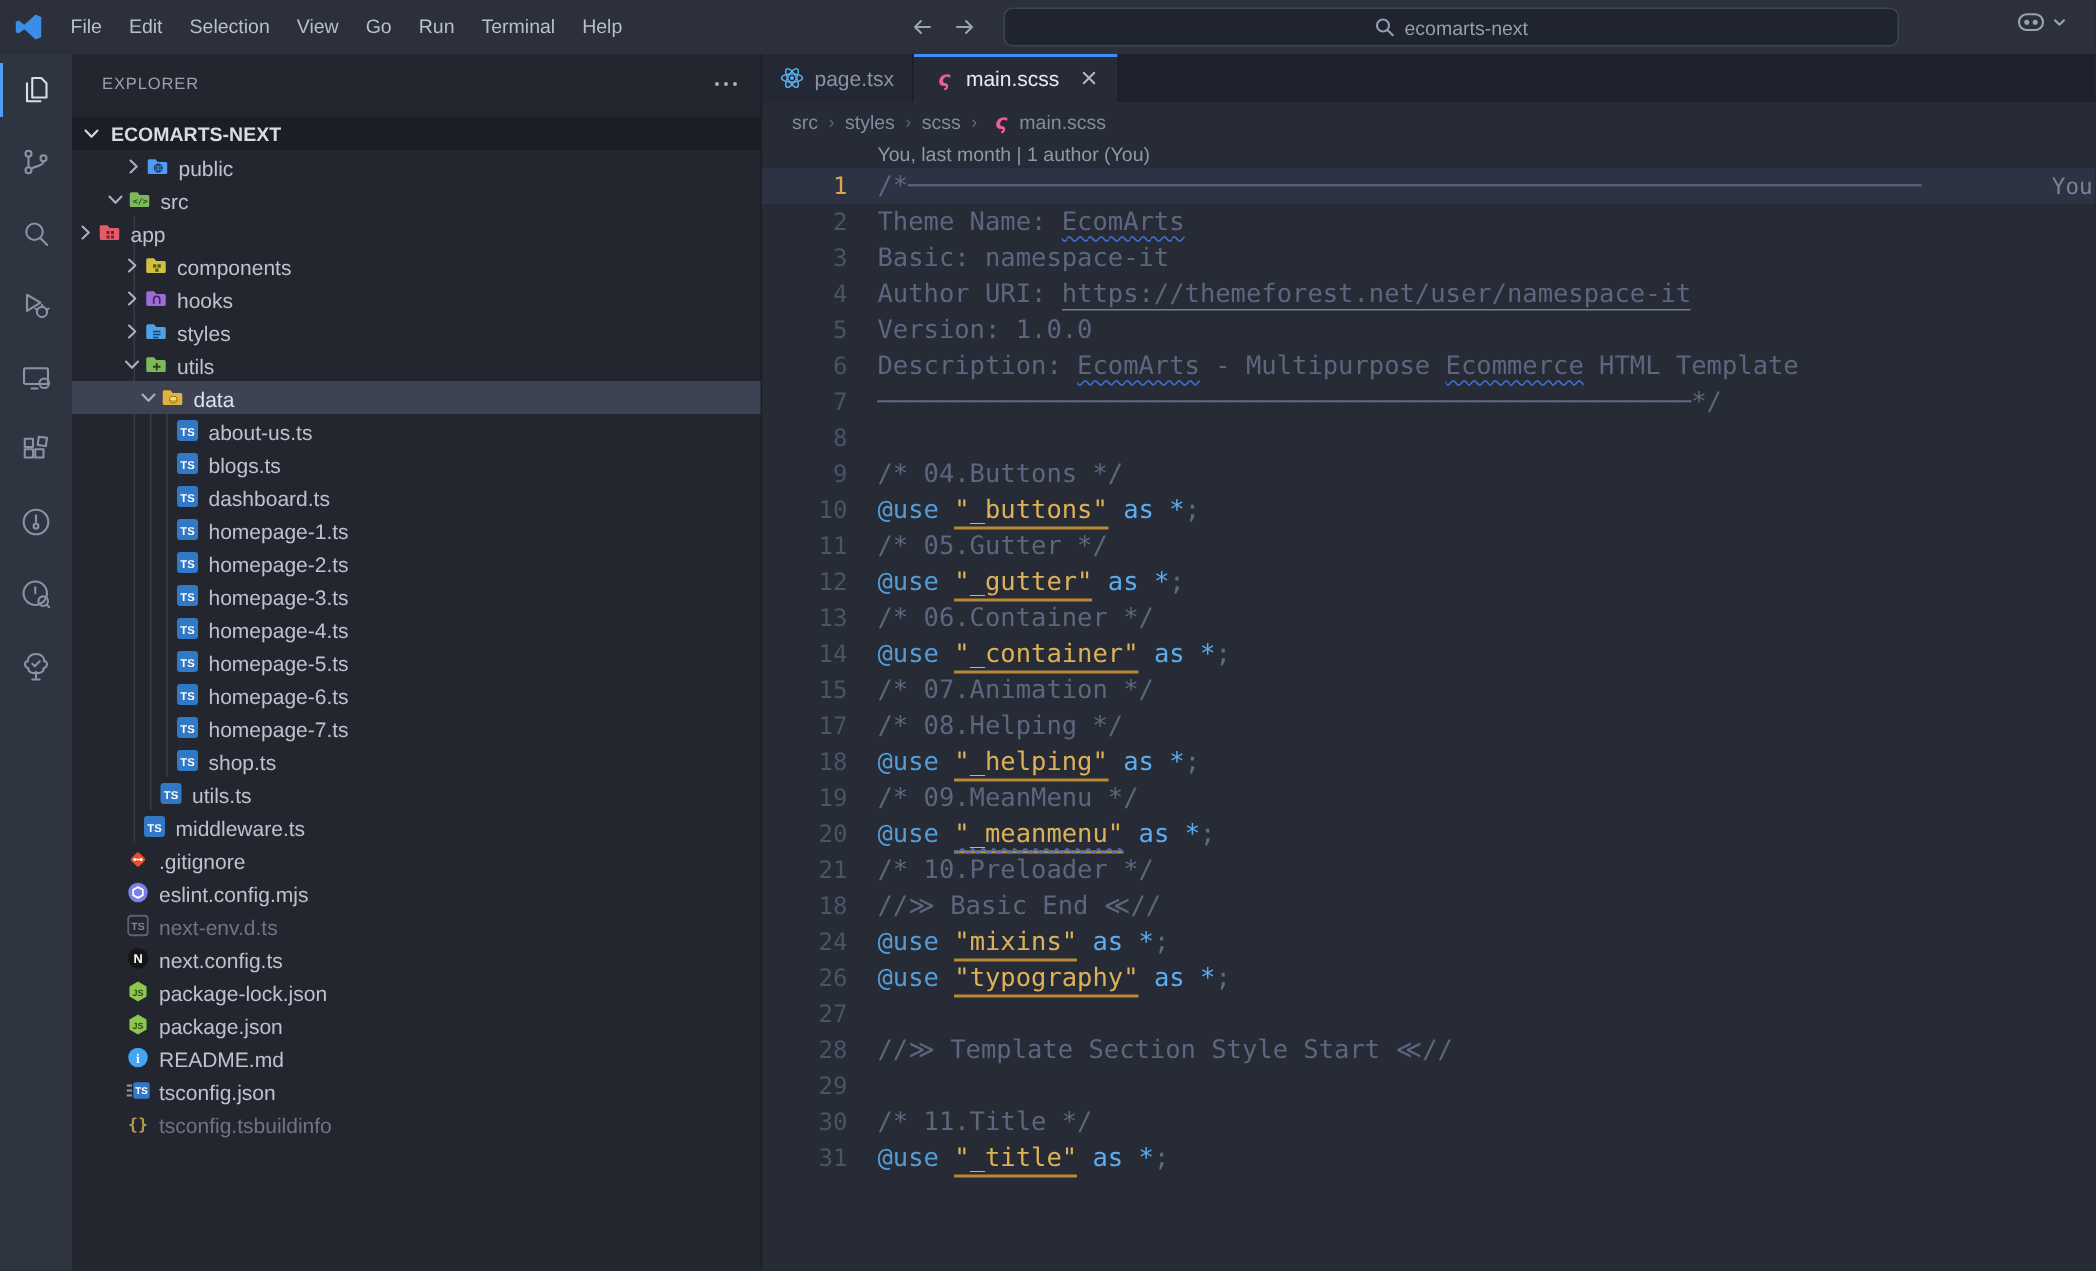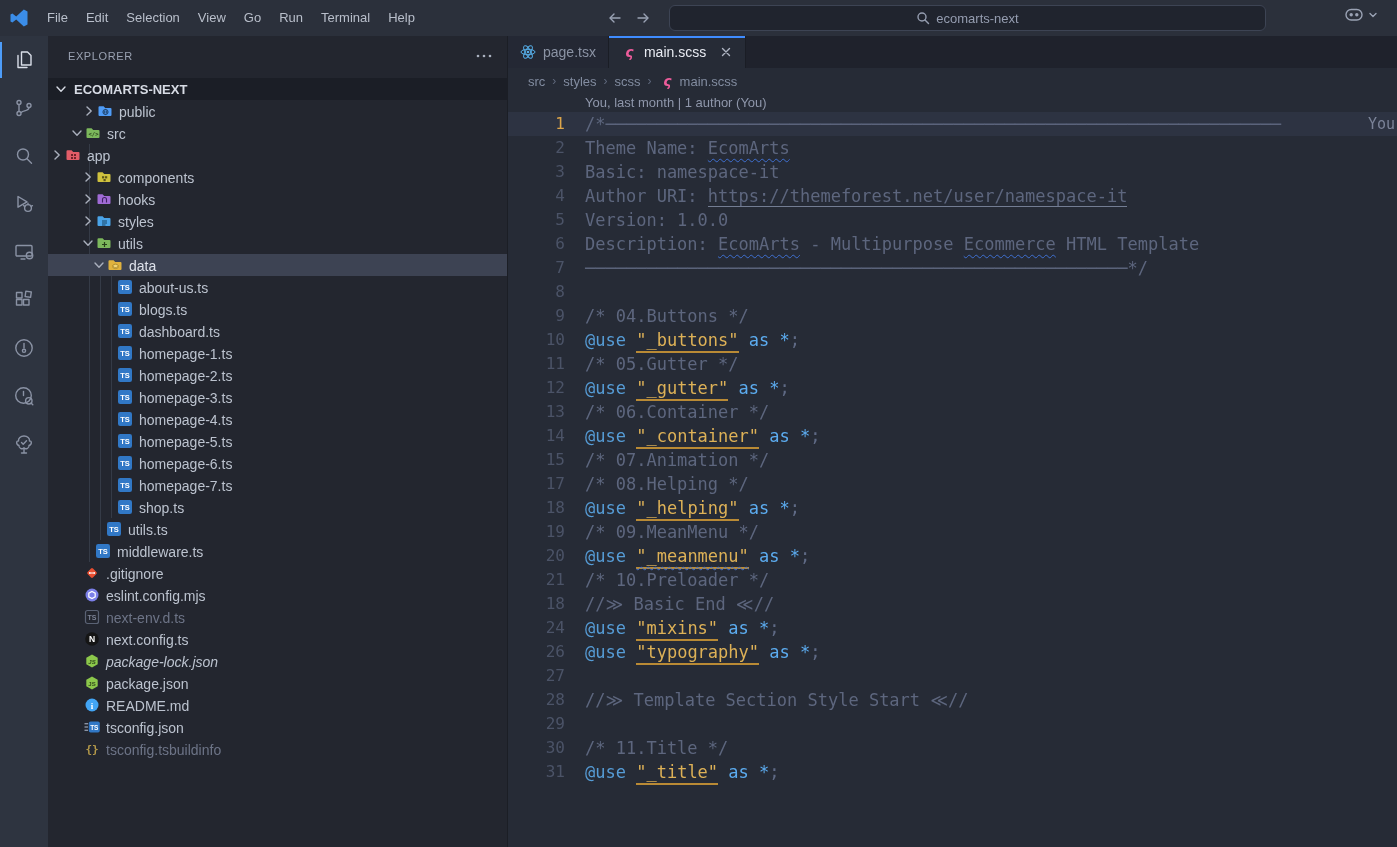--- a/index.html
+++ b/index.html
@@ -561,21 +561,21 @@
           </div>
           <div class="row" style="padding-left: 36px;">
             <span class="ficon">
               <svg width="16" height="16" viewBox="0 0 16 16" xmlns="http://www.w3.org/2000/svg">
                 <circle cx="8" cy="8" r="6.8" fill="#151515"></circle>
                 <text x="8" y="11.3" font-size="8.5" font-weight="bold" fill="#fff" text-anchor="middle" font-family="Liberation Sans,sans-serif">N</text>
               </svg>
             </span>
             <span class="lbl">next.config.ts</span>
           </div>
-          <div class="row" style="padding-left: 36px; font-style: italic;">
+          <div class="row" style="padding-left: 36px;">
             <span class="ficon">
               <svg width="16" height="16" viewBox="0 0 16 16" xmlns="http://www.w3.org/2000/svg">
                 <path d="M8 1.4l5.7 3.3v6.6L8 14.6 2.3 11.3V4.7z" fill="#8cc84b"></path>
                 <text x="8" y="10.8" font-size="6" font-weight="bold" fill="#32491c" text-anchor="middle" font-family="Liberation Sans,sans-serif">JS</text>
               </svg>
             </span>
             <span class="lbl">package-lock.json</span>
           </div>
           <div class="row" style="padding-left: 36px;">
             <span class="ficon">

